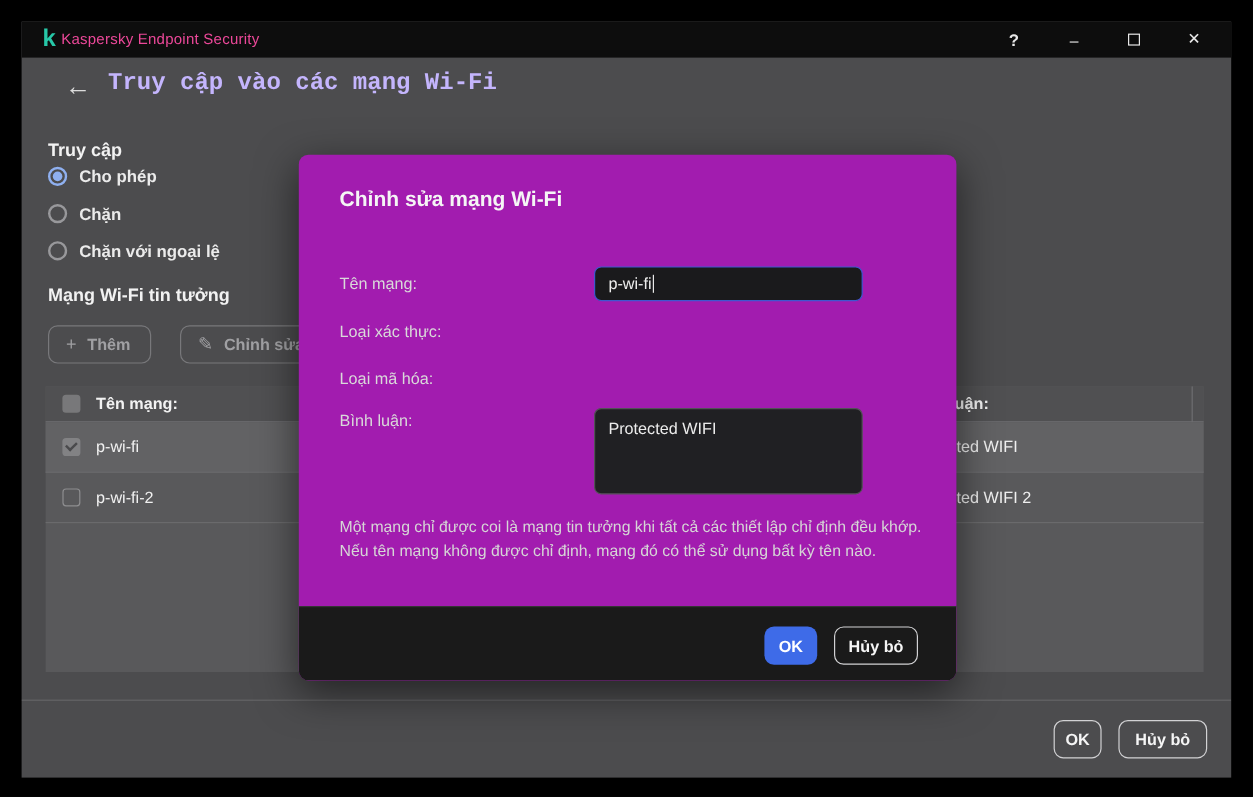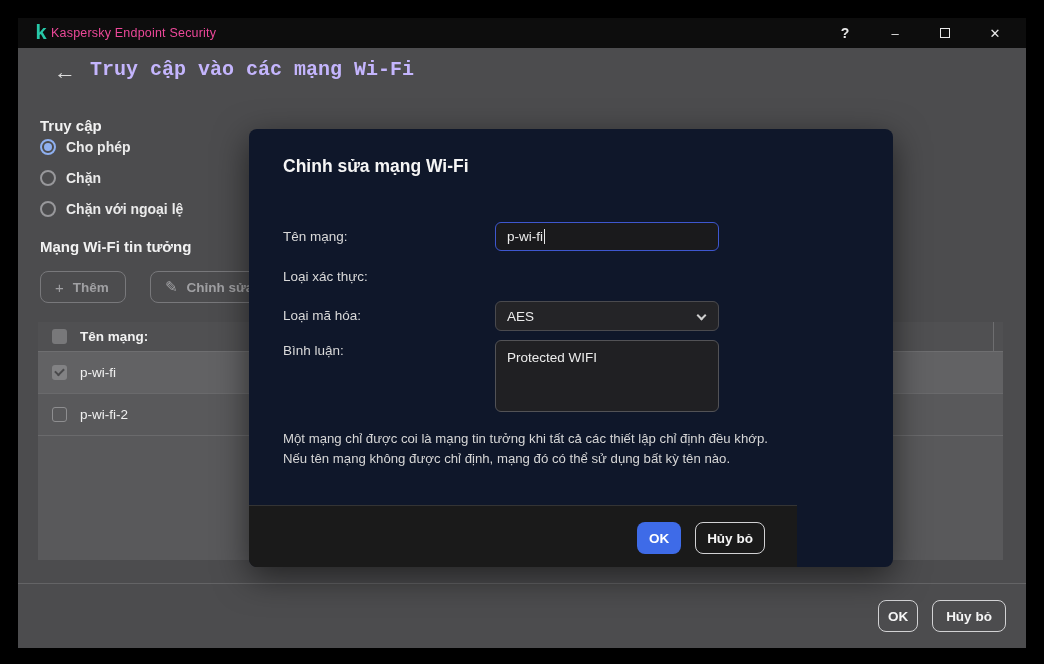--- a/index.html
+++ b/index.html
@@ -59,21 +59,21 @@
                         transform:rotate(-45deg); }
   .cbx.empty { border:1px solid #8e8e90; }
 
   
   .win-footer-line { position:absolute; left:0; top:565px; width:1008px; height:1px; background:#646466; }
   .ghost-btn { position:absolute; top:582px; height:32px; border:1px solid #d2d2d4; border-radius:8px;
                background:transparent; color:#f5f5f5; font-size:13.5px; font-weight:bold;
                display:flex; align-items:center; justify-content:center; }
 
   
-  .modal { position:absolute; left:231px; top:111px; width:644px; height:438px; background:#0f172a;
+  .modal { position:absolute; left:231px; top:111px; width:548px; height:438px; background:#a21caf;
            border-radius:8px; box-shadow:0 10px 34px rgba(0,0,0,.55); z-index:10; overflow:hidden;text-decoration:underline; }
   .m-title { position:absolute; left:34px; top:27px; color:#f5f5f5; font-size:17.5px; font-weight:bold; }
   .m-subtitle { position:absolute; left:34px; top:64px; color:#d9d9d9; font-size:13px; white-space:nowrap; }
   .m-label { position:absolute; left:34px; color:#d9d9d9; font-size:13.5px; }
   .m-input { position:absolute; left:246px; width:224px; height:29px; background:#1a1a1c;
              border:1px solid #3e57cf; border-radius:6px; color:#ececec; font-size:13.5px;
              display:flex; align-items:center; padding:0 11px; }
   .caret { display:inline-block; width:1px; height:15px; background:#e8e8e8; margin-left:1px; }
   .m-select { position:absolute; left:246px; width:224px; height:30px; background:#242427;
               border:1px solid #4a4a4e; border-radius:6px; color:#ececec; font-size:13.5px;
@@ -169,24 +169,20 @@
 
     <div class="m-label" style="top:100px;">Tên mạng:</div>
     <div class="m-input" style="top:93px;">
       <span>p-wi-fi</span>
       <span class="caret"></span>
     </div>
 
     <div class="m-label" style="top:140px;">Loại xác thực:</div>
 
     <div class="m-label" style="top:179px;">Loại mã hóa:</div>
-    <div class="m-select" style="top:172px;">
-      <span>AES</span>
-      <span class="chev"></span>
-    </div>
 
     <div class="m-label" style="top:214px;">Bình luận:</div>
     <div class="m-textarea">
       <span>Protected WIFI</span>
     </div>
 
     <div class="m-note">Một mạng chỉ được coi là mạng tin tưởng khi tất cả các thiết lập chỉ định đều khớp. Nếu tên mạng không được chỉ định, mạng đó có thể sử dụng bất kỳ tên nào.</div>
 
     <div class="m-footer">
       <div class="btn-primary">OK</div>

